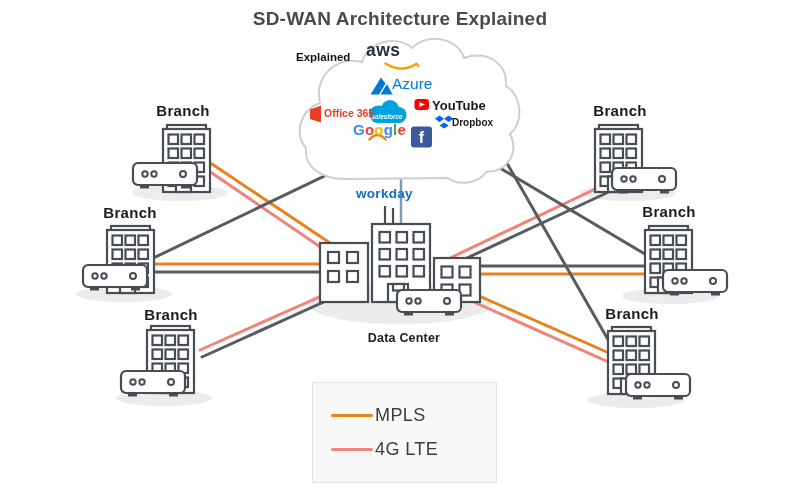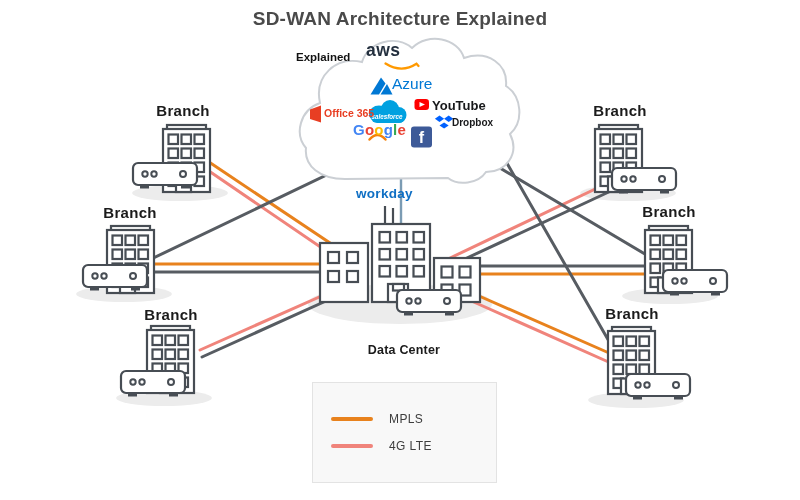--- a/index.html
+++ b/index.html
@@ -28,21 +28,21 @@
 
   
   .legend{position:absolute;z-index:2;left:312px;top:382px;width:185px;height:101px;
           background:var(--legend_bg);border:1px solid var(--legend_border);box-sizing:border-box;
           display:flex;flex-direction:column;justify-content:center;gap:13px;padding-left:18px;}
   .legend-row{display:flex;align-items:center;}
   .legend-swatch{width:42px;height:3.4px;border-radius:2px;flex:0 0 auto;}
   .sw-mpls{background:var(--mpls);}
   .sw-lte{background:var(--lte);}
   .sw-bb{background:var(--broadband);}
-  .legend-label{margin-left:16px;font-size:12px;color:var(--legend_text);letter-spacing:.4px;}
+  .legend-label{margin-left:2px;font-size:18px;color:var(--legend_text);letter-spacing:.4px;}
 
   
   .o{stroke:var(--outline);stroke-width:2.2;fill:#fff;}
   .o-thin{stroke:var(--outline);stroke-width:2;fill:#fff;}
   .foot{fill:var(--outline);stroke:none;}
   .sh{fill:var(--shadow);stroke:none;}
   .ln{fill:none;stroke-width:3;stroke-linecap:round;}
   .mpls{stroke:var(--mpls);}
   .lte{stroke:var(--lte);}
   .bb{stroke:var(--broadband);}
@@ -212,21 +212,21 @@
 </div>
 <div class="txt workday" style="left:356px;top:139px;">workday</div>
 <div class="txt fb-f" style="left:411px;top:126.5px;">f</div>
 
 <div class="txt node-label" style="left:183px;top:102px;">Branch</div>
 <div class="txt node-label" style="left:130px;top:204px;">Branch</div>
 <div class="txt node-label" style="left:171px;top:306px;">Branch</div>
 <div class="txt node-label" style="left:620px;top:102px;">Branch</div>
 <div class="txt node-label" style="left:669px;top:203px;">Branch</div>
 <div class="txt node-label" style="left:632px;top:305px;">Branch</div>
-<div class="txt dc-label" style="left:399px;top:343px;padding-left:10px;">Data Center</div>
+<div class="txt dc-label" style="left:399px;top:331px;padding-left:10px;">Data Center</div>
 
 <div class="legend">
   <div class="legend-row">
     <div class="legend-swatch sw-mpls"></div>
     <span class="legend-label">MPLS</span>
   </div>
   <div class="legend-row">
     <div class="legend-swatch sw-lte"></div>
     <span class="legend-label">4G LTE</span>
   </div>

